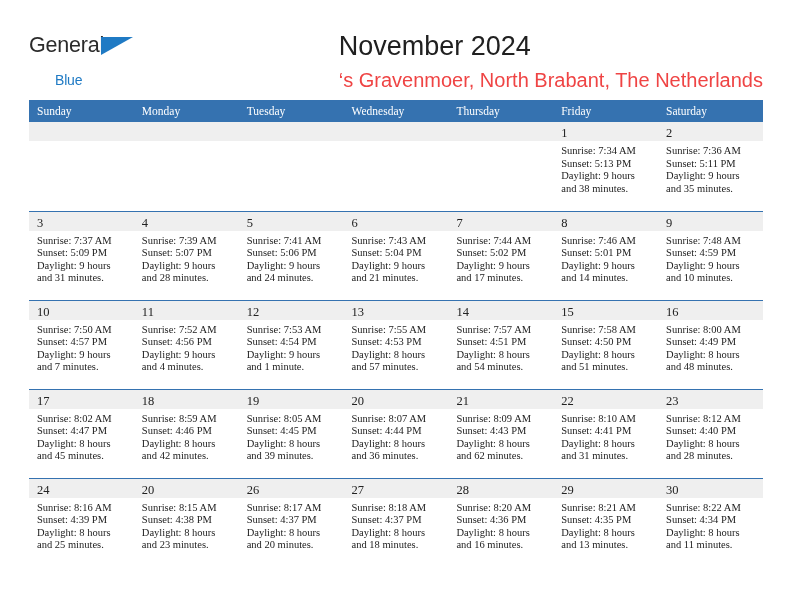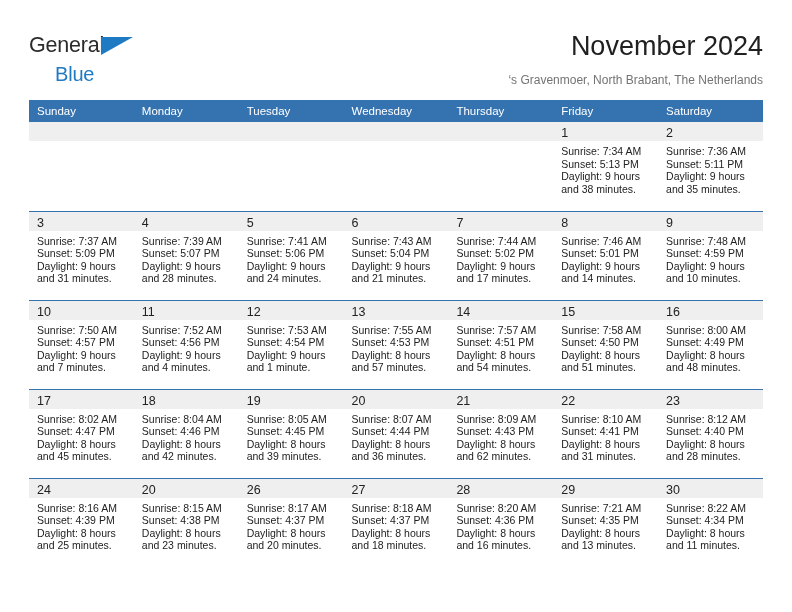--- a/index.html
+++ b/index.html
@@ -37,62 +37,63 @@
   }
   .logo-general {
     font-size: 21.5px;
     color: #2b2b2b;
     letter-spacing: -0.2px;
     line-height: 21px;
     display: block;
     font-family: "Liberation Sans", sans-serif;
   }
   .logo-blue {
-    font-size: 20px;
+    font-size: 14px;
     color: #1f7ac4;
     letter-spacing: -0.2px;
     line-height: 21px;
     display: block;
     margin-left: 26px;
-    margin-top: 8px;
+    margin-top: 14px;
     font-family: "Liberation Sans", sans-serif;
   }
   .logo-tri {
     position: absolute;
     left: 72px;
     top: 7px;
     width: 0;
     height: 0;
     border-left: 32px solid #1f7ac4;
     border-bottom: 18px solid transparent;
   }
 
   .titles {
-    text-align: right;
+    text-align: left;
     padding-top: 0px;
   }
   .cal-title {
     font-size: 27px;
     color: #202020;
     font-weight: normal;
     line-height: 32px;
     margin: 0;
     letter-spacing: 0px;
   }
   .cal-sub {
-    font-size: 12px;
-    color: #737373;
+    font-size: 20px;
+    color: #ef4444;
     line-height: 20px;
     margin: 8px 0 0 0;
   }
 
   
   .cal-wrap {
     padding: 0 29px;
     box-sizing: border-box;
+    font-family: Liberation Serif, serif;
   }
   table.cal {
     width: 734px;
     border-collapse: collapse;
     table-layout: fixed;
   }
   table.cal th {
     background: #3572b0;
     color: #ffffff;
     font-size: 11.5px;
@@ -342,21 +343,21 @@
               <div class="cell-body">
                 <div class="cell-line">Sunrise: 8:02 AM</div>
                 <div class="cell-line">Sunset: 4:47 PM</div>
                 <div class="cell-line">Daylight: 8 hours</div>
                 <div class="cell-line">and 45 minutes.</div>
               </div>
             </td>
             <td>
               <div class="daynum-band"><span class="daynum">18</span></div>
               <div class="cell-body">
-                <div class="cell-line">Sunrise: 8:04 AM</div>
+                <div class="cell-line">Sunrise: 8:59 AM</div>
                 <div class="cell-line">Sunset: 4:46 PM</div>
                 <div class="cell-line">Daylight: 8 hours</div>
                 <div class="cell-line">and 42 minutes.</div>
               </div>
             </td>
             <td>
               <div class="daynum-band"><span class="daynum">19</span></div>
               <div class="cell-body">
                 <div class="cell-line">Sunrise: 8:05 AM</div>
                 <div class="cell-line">Sunset: 4:45 PM</div>
@@ -443,21 +444,21 @@
               <div class="cell-body">
                 <div class="cell-line">Sunrise: 8:20 AM</div>
                 <div class="cell-line">Sunset: 4:36 PM</div>
                 <div class="cell-line">Daylight: 8 hours</div>
                 <div class="cell-line">and 16 minutes.</div>
               </div>
             </td>
             <td>
               <div class="daynum-band"><span class="daynum">29</span></div>
               <div class="cell-body">
-                <div class="cell-line">Sunrise: 7:21 AM</div>
+                <div class="cell-line">Sunrise: 8:21 AM</div>
                 <div class="cell-line">Sunset: 4:35 PM</div>
                 <div class="cell-line">Daylight: 8 hours</div>
                 <div class="cell-line">and 13 minutes.</div>
               </div>
             </td>
             <td>
               <div class="daynum-band"><span class="daynum">30</span></div>
               <div class="cell-body">
                 <div class="cell-line">Sunrise: 8:22 AM</div>
                 <div class="cell-line">Sunset: 4:34 PM</div>

